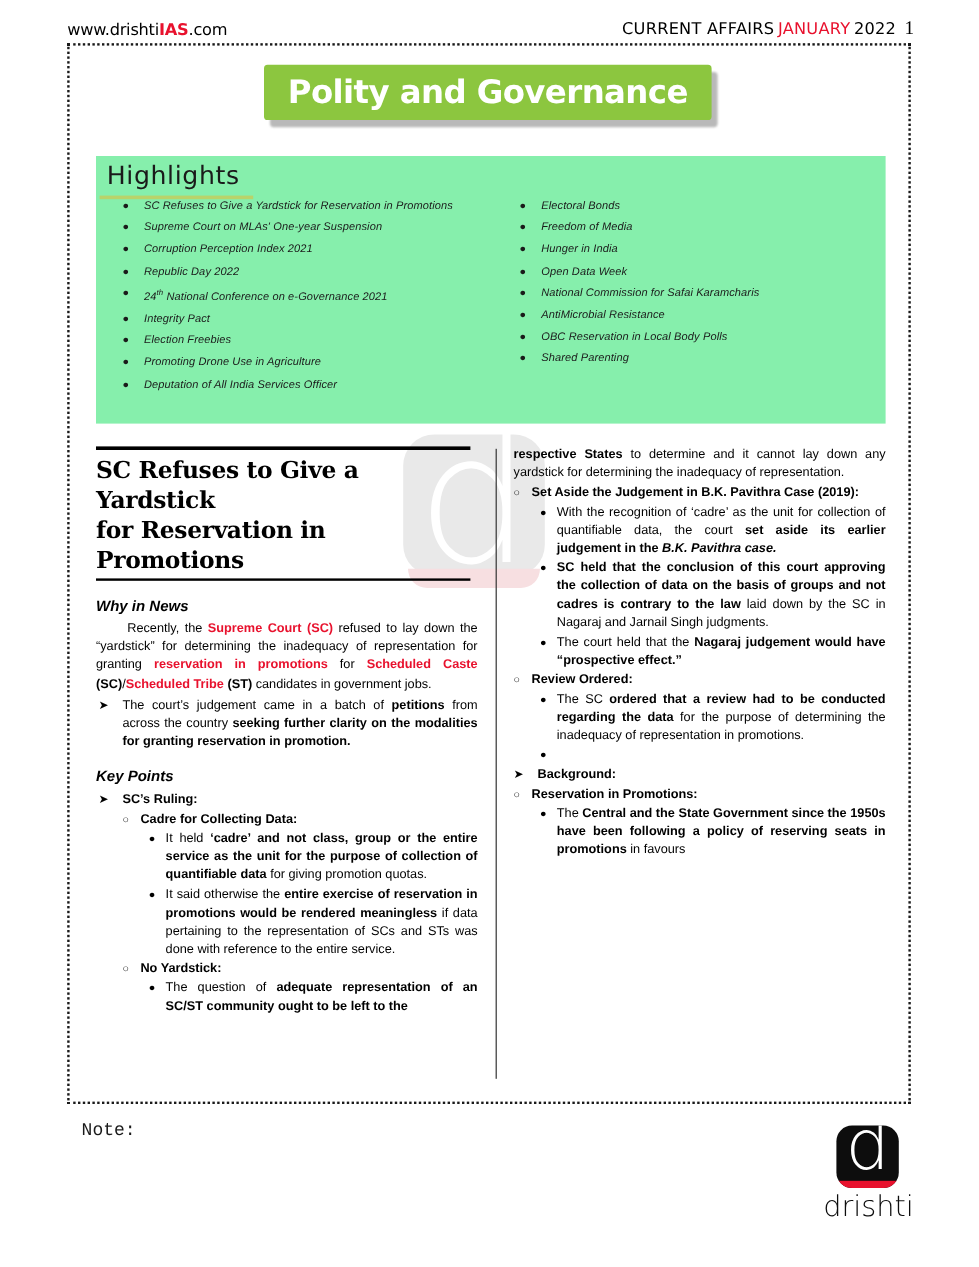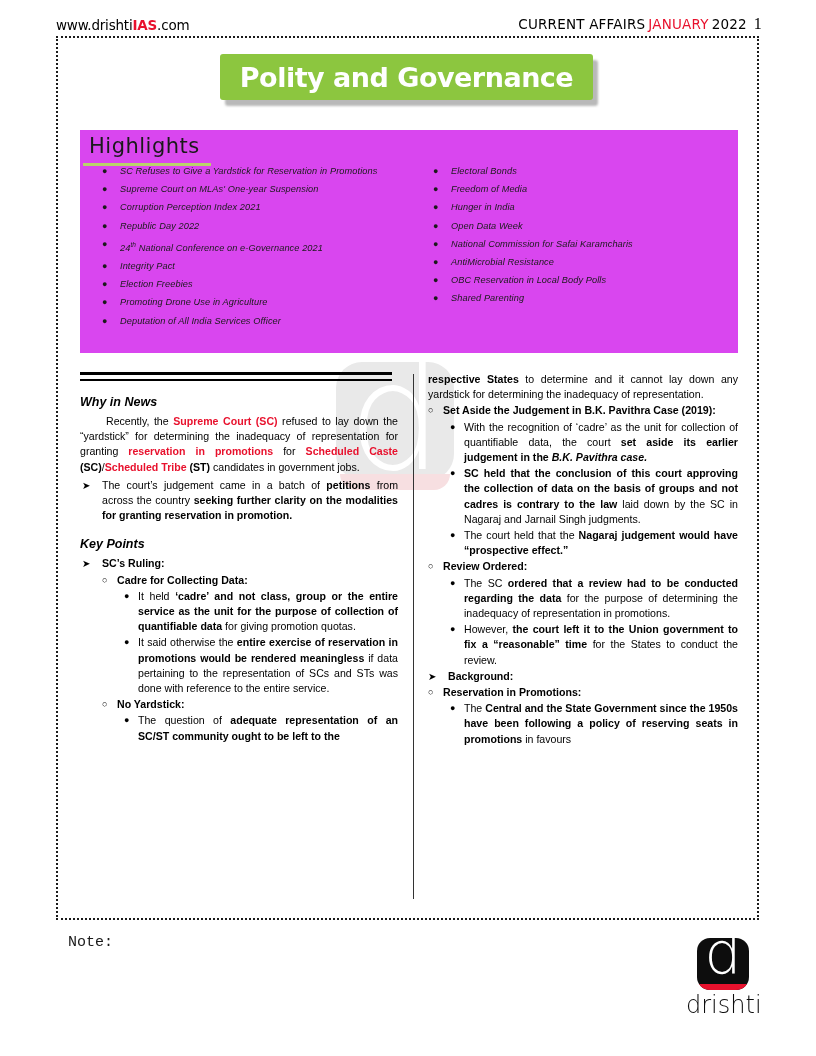--- a/index.html
+++ b/index.html
@@ -139,21 +139,21 @@
     white-space: nowrap;
   }
 
   
   .highlights {
     position: absolute;
     left: 80px;
     top: 130px;
     width: 658px;
     height: 223px;
-    background: #d946ef;
+    background: #86efac;
     z-index: 1;
   }
   .highlights-title {
     position: absolute;
     left: 9px;
     top: 4px;
     font-family: "DejaVu Sans", sans-serif;
     font-size: 21px;
     color: #1a1a1a;
     letter-spacing: 0.5px;
@@ -460,20 +460,24 @@
           </div>
       </div>
     </div>
   </div>
 
   <div class="article">
     <div class="col-divider"></div>
 
     <div class="col-left">
       <div class="art-rule-top"></div>
+      <div class="art-title">
+        <div>SC Refuses to Give a Yardstick</div>
+        <div>for Reservation in Promotions</div>
+      </div>
       <div class="art-rule-bot"></div>
 
       <div class="sec-head">Why in News</div>
 
       <div class="para indent">
         Recently, the <span class="red">Supreme&nbsp;Court&nbsp;(SC)</span> refused to lay down the “yardstick” for determining the inadequacy of representation for granting <span class="red">reservation in promotions</span> for <span class="red">Scheduled Caste</span> <b>(SC)</b>/<span class="red">Scheduled Tribe</span> <b>(ST)</b> candidates in government jobs.
       </div>
 
       <div class="li lvl1">
         <span class="mk">➤</span>
@@ -544,21 +548,20 @@
         <span class="tx"><b>Review Ordered:</b></span>
       </div>
 
       <div class="li lvl3" style="padding-left:22px;">
         <span class="mk">●</span>
         <span class="tx">The SC <b>ordered that a review had to be conducted regarding the data</b> for the purpose of determining the inadequacy of representation in promotions.</span>
       </div>
 
       <div class="li lvl3" style="padding-left:22px;">
         <span class="mk">●</span>
-        <span class="tx">However, <b>the court left it to the Union government to fix a “reasonable” time</b> for the States to conduct the review.</span>
       </div>
 
       <div class="li lvl1" style="padding-left:0;">
         <span class="mk">➤</span>
         <span class="tx"><b>Background:</b></span>
       </div>
 
       <div class="li lvl2" style="padding-left:0;">
         <span class="mk">○</span>
         <span class="tx"><b>Reservation in Promotions:</b></span>

